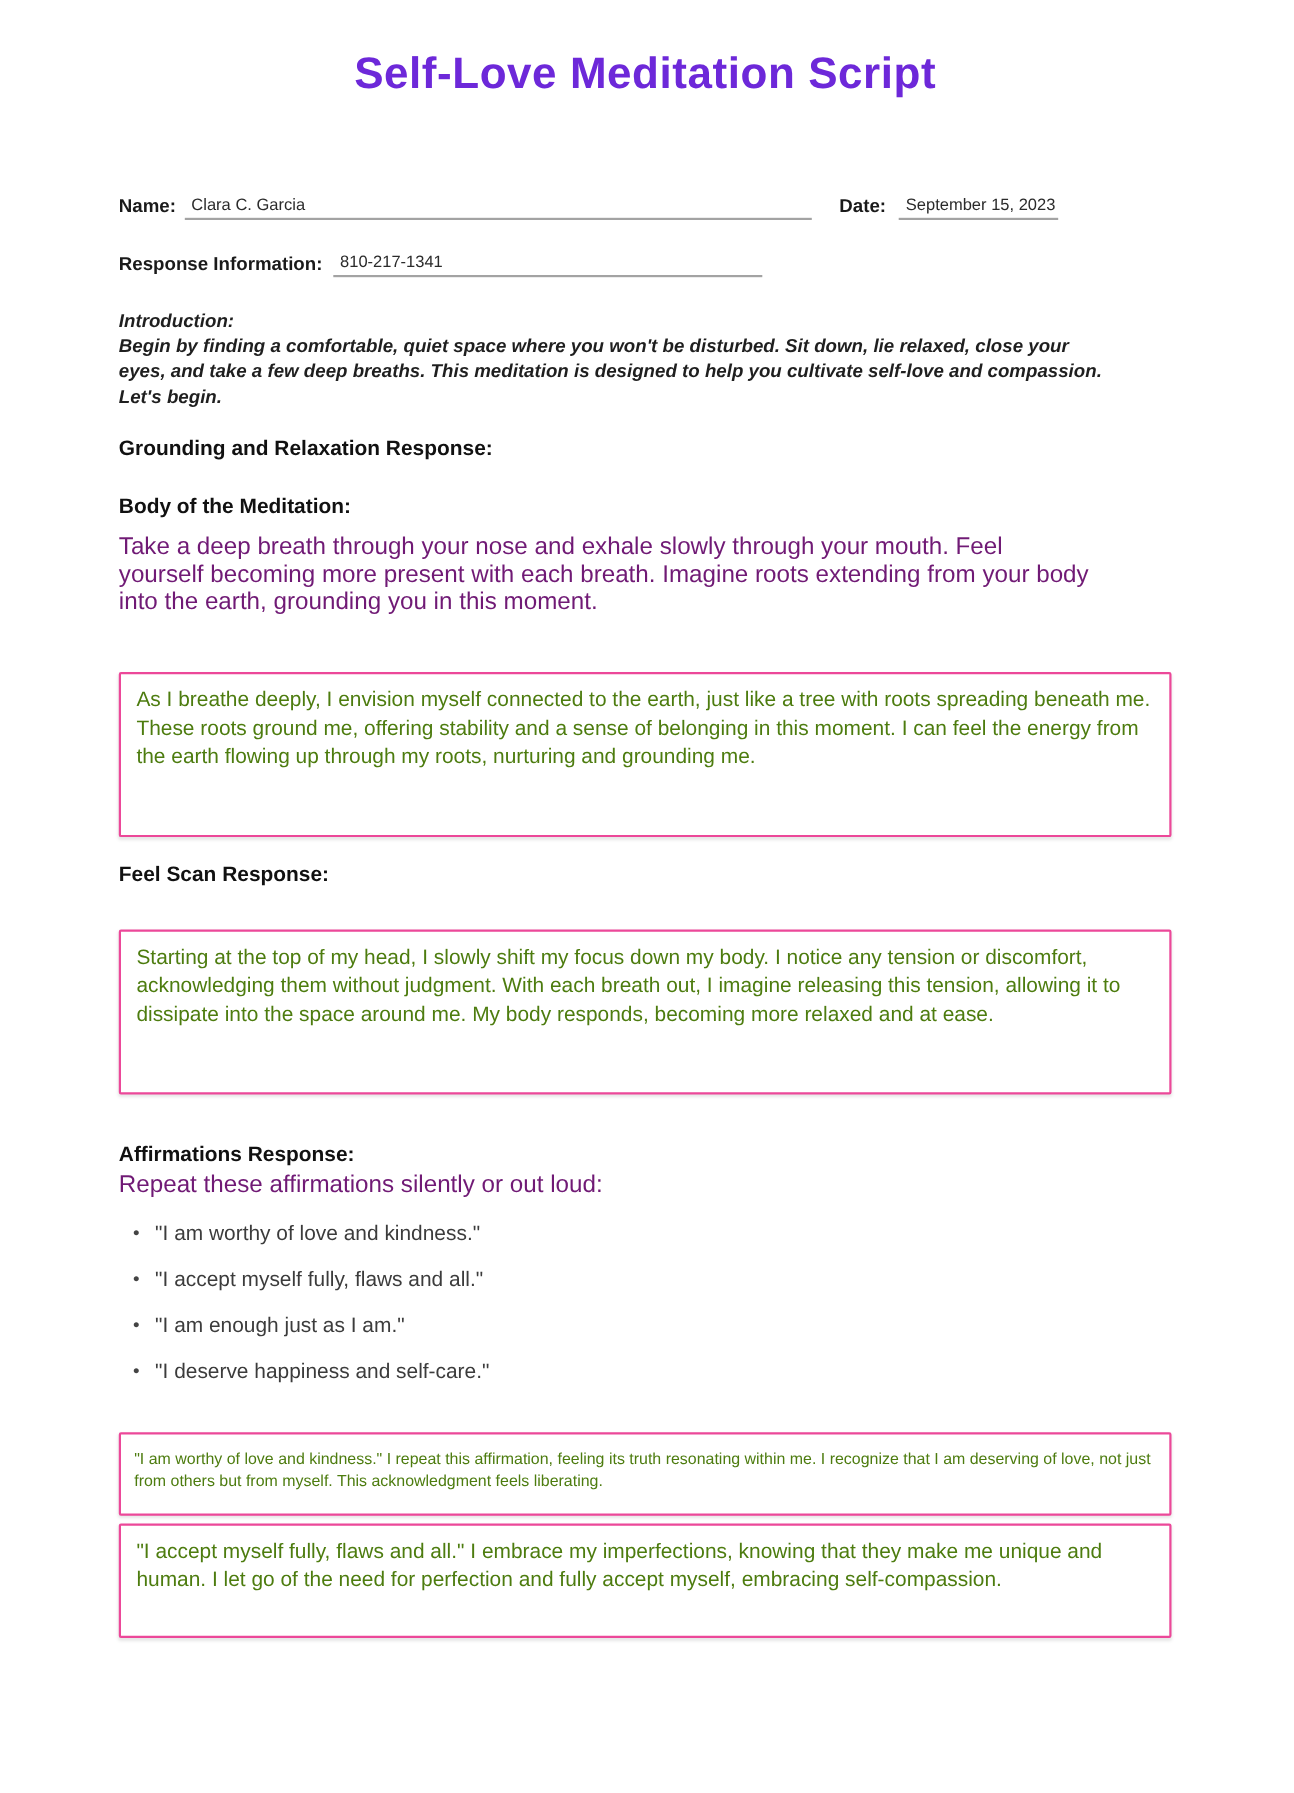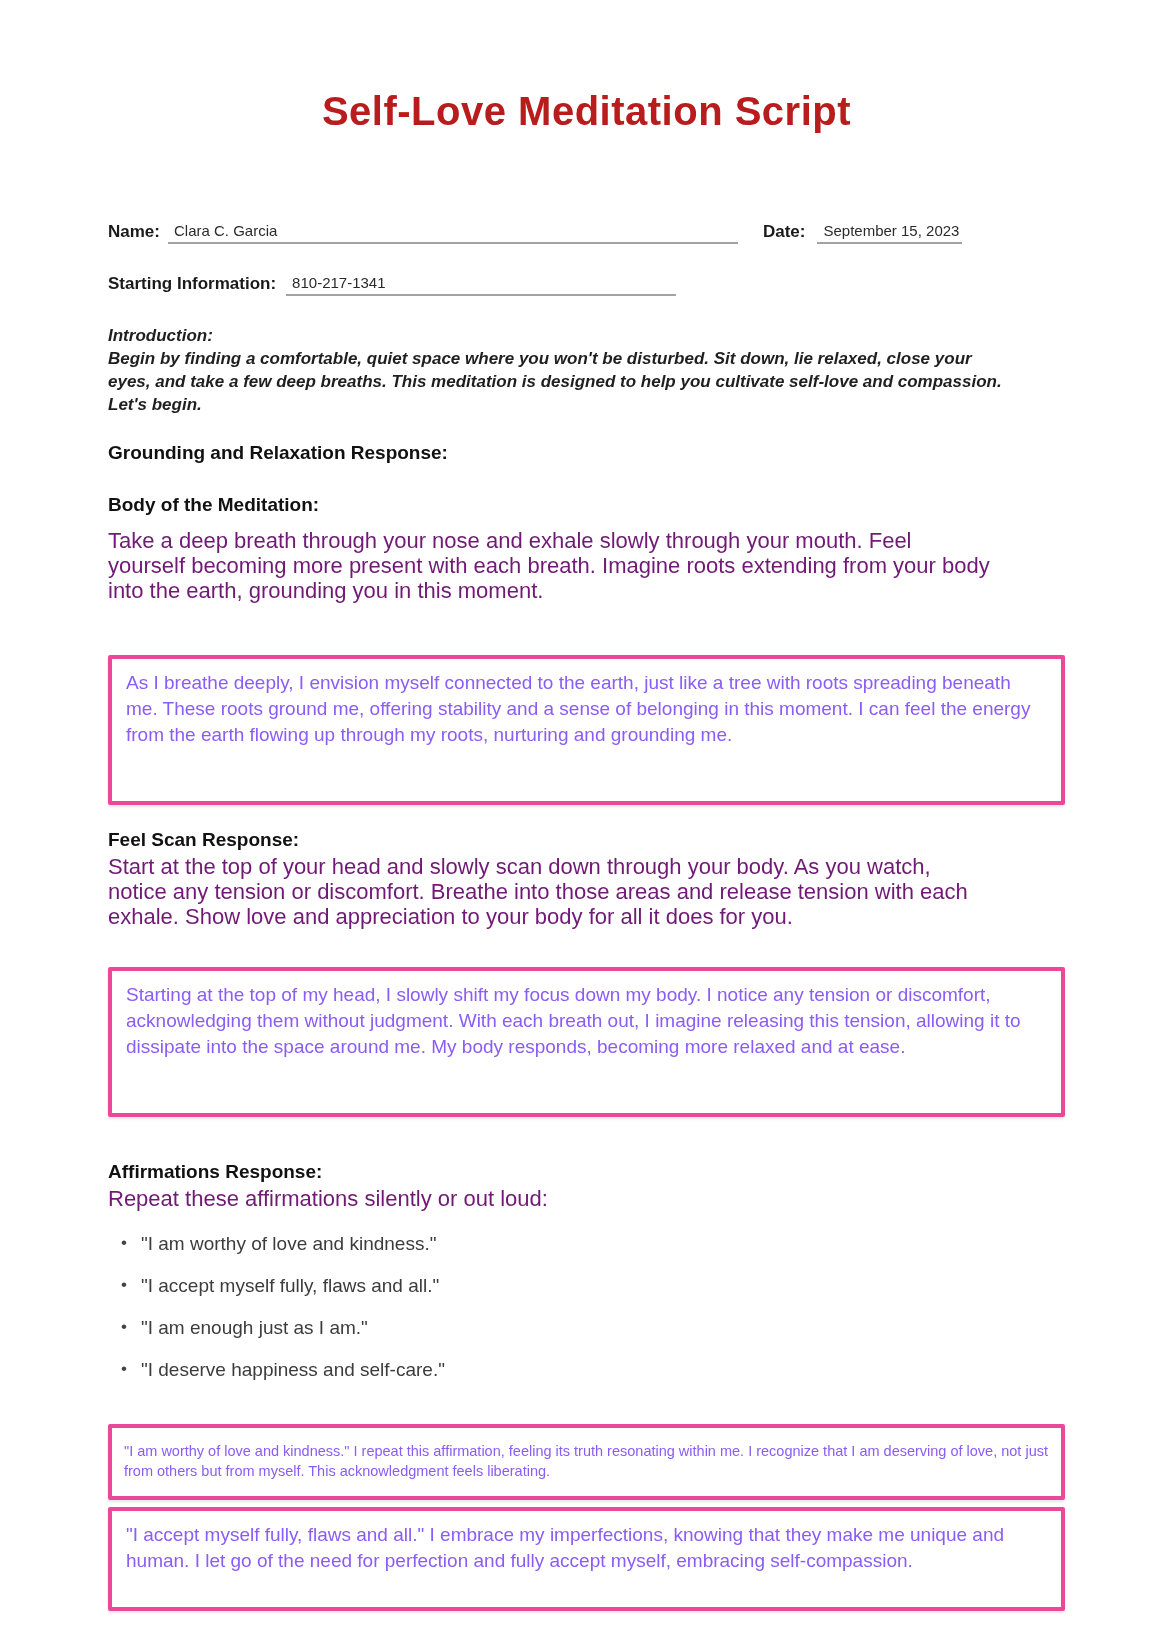--- a/index.html
+++ b/index.html
@@ -9,26 +9,26 @@
     font-family: "Liberation Sans", sans-serif;
     overflow: hidden;
   }
   .page {
     position: relative;
     width: 1176px; height: 1630px;
     padding: 0 111px 0 108px;
     background: #ffffff;
   }
   .doc-title {
-    margin-top: 88px;
+    margin-top: 44px;
     text-align: center;
     font-size: 40px;
     line-height: 46px;
     font-weight: bold;
-    color: #b91c1c;
+    color: #6d28d9;
     letter-spacing: 0.5px;
   }
   .field-row { display: flex; align-items: flex-end; }
   .row-1 { margin-top: 38px; }
   .row-2 { margin-top: 28px; }
   .field-label {
     font-weight: bold;
     font-size: 17px;
     color: #1a1a1a;
     white-space: nowrap;
@@ -70,26 +70,26 @@
   .mt-affirm { margin-top: 44px; }
   .prompt-text {
     font-size: 22px;
     line-height: 25px;
     color: #701a75;
     max-width: 882px;
   }
   .mt-para { margin-top: 12px; }
   .mt-tight { margin-top: 3px; }
   .response-box {
-    border: 4px solid #ec4899;
+    border: 2px solid #ec4899;
     border-radius: 2px;
     background: #ffffff;
     box-shadow: 0 2px 3px rgba(0,0,0,0.10);
     padding: 11px 14px;
-    color: #8b5cf6;
+    color: #4d7c0f;
     width: 100%;
   }
   .box-large { font-size: 19px; line-height: 26px; min-height: 150px; }
   .box-medium { font-size: 19px; line-height: 26px; min-height: 104px; }
   .box-small { font-size: 14.5px; line-height: 20px; min-height: 76px; padding: 13px 12px; }
   .mt-box1 { margin-top: 52px; }
   .mt-box2 { margin-top: 38px; }
   .mt-box3 { margin-top: 42px; }
   .mt-box4 { margin-top: 7px; }
   ul.affirmation-list {
@@ -121,37 +121,36 @@
   <h1 class="doc-title">Self-Love Meditation Script</h1>
 
   <div class="field-row row-1">
     <span class="field-label">Name:</span>
     <div class="underline-field name-field">Clara C. Garcia</div>
     <span class="field-label date-label">Date:</span>
     <div class="underline-field date-field">September 15, 2023</div>
   </div>
 
   <div class="field-row row-2">
-    <span class="field-label">Starting Information:</span>
+    <span class="field-label">Response Information:</span>
     <div class="underline-field contact-field">810-217-1341</div>
   </div>
 
   <div class="intro-block">
     <div>Introduction:</div>
     <div>Begin by finding a comfortable, quiet space where you won't be disturbed. Sit down, lie relaxed, close your eyes, and take a few deep breaths. This meditation is designed to help you cultivate self-love and compassion. Let's begin.</div>
   </div>
 
   <div class="section-heading mt-grounding">Grounding and Relaxation Response:</div>
 
   <div class="section-heading mt-body-heading">Body of the Meditation:</div>
   <p class="prompt-text mt-para">Take a deep breath through your nose and exhale slowly through your mouth. Feel yourself becoming more present with each breath. Imagine roots extending from your body into the earth, grounding you in this moment.</p>
   <div class="response-box box-large mt-box1">As I breathe deeply, I envision myself connected to the earth, just like a tree with roots spreading beneath me. These roots ground me, offering stability and a sense of belonging in this moment. I can feel the energy from the earth flowing up through my roots, nurturing and grounding me.</div>
 
   <div class="section-heading mt-bodyscan">Feel Scan Response:</div>
-  <p class="prompt-text mt-tight">Start at the top of your head and slowly scan down through your body. As you watch, notice any tension or discomfort. Breathe into those areas and release tension with each exhale. Show love and appreciation to your body for all it does for you.</p>
   <div class="response-box box-large mt-box2">Starting at the top of my head, I slowly shift my focus down my body. I notice any tension or discomfort, acknowledging them without judgment. With each breath out, I imagine releasing this tension, allowing it to dissipate into the space around me. My body responds, becoming more relaxed and at ease.</div>
 
   <div class="section-heading mt-affirm">Affirmations Response:</div>
   <p class="prompt-text mt-tight">Repeat these affirmations silently or out loud:</p>
 
   <ul class="affirmation-list">
     <li>"I am worthy of love and kindness."</li>
     <li>"I accept myself fully, flaws and all."</li>
     <li>"I am enough just as I am."</li>
     <li>"I deserve happiness and self-care."</li>

